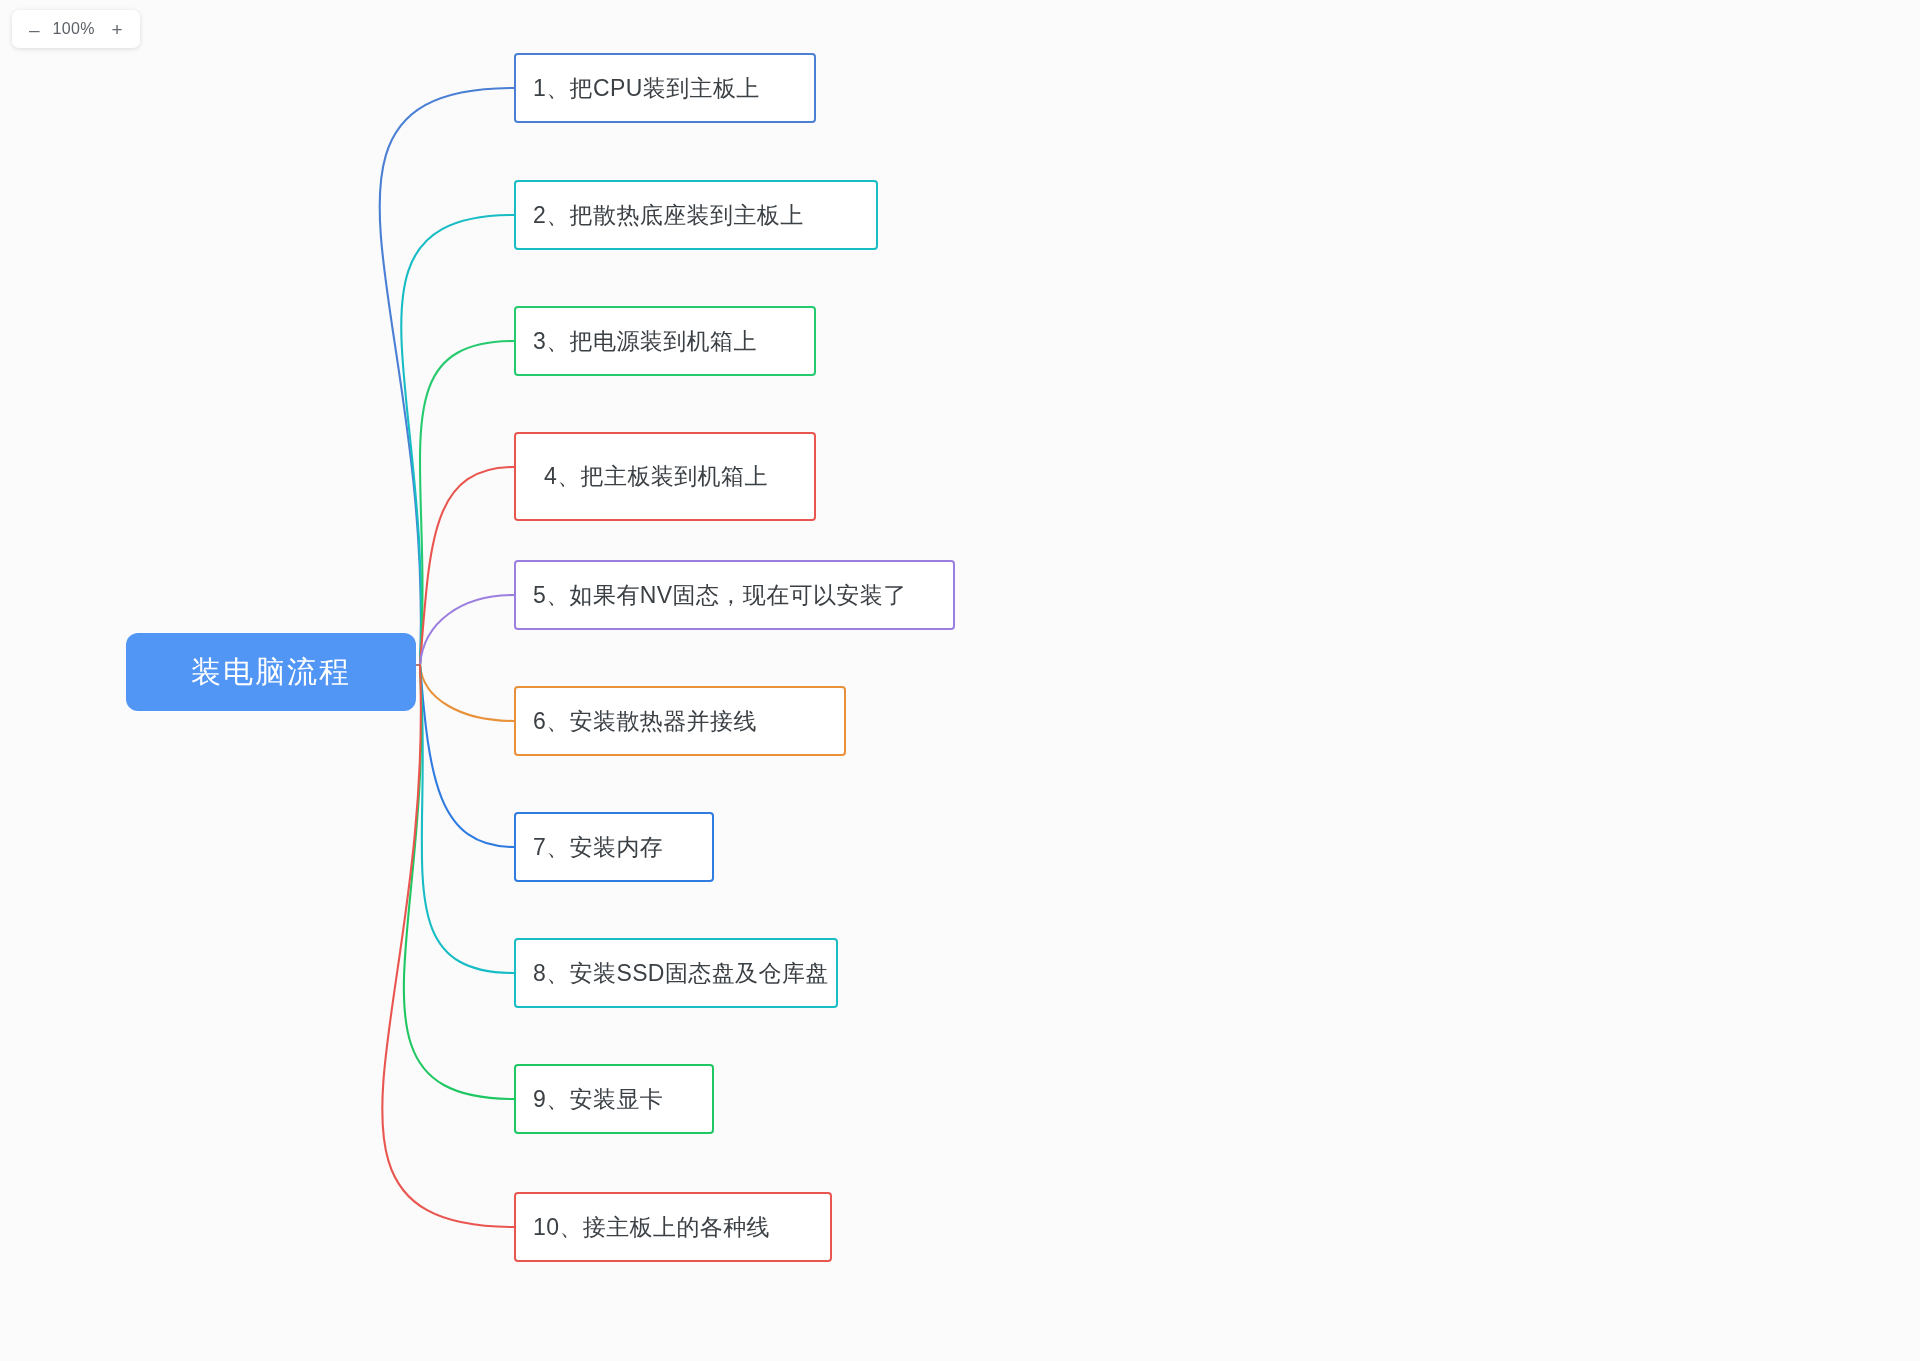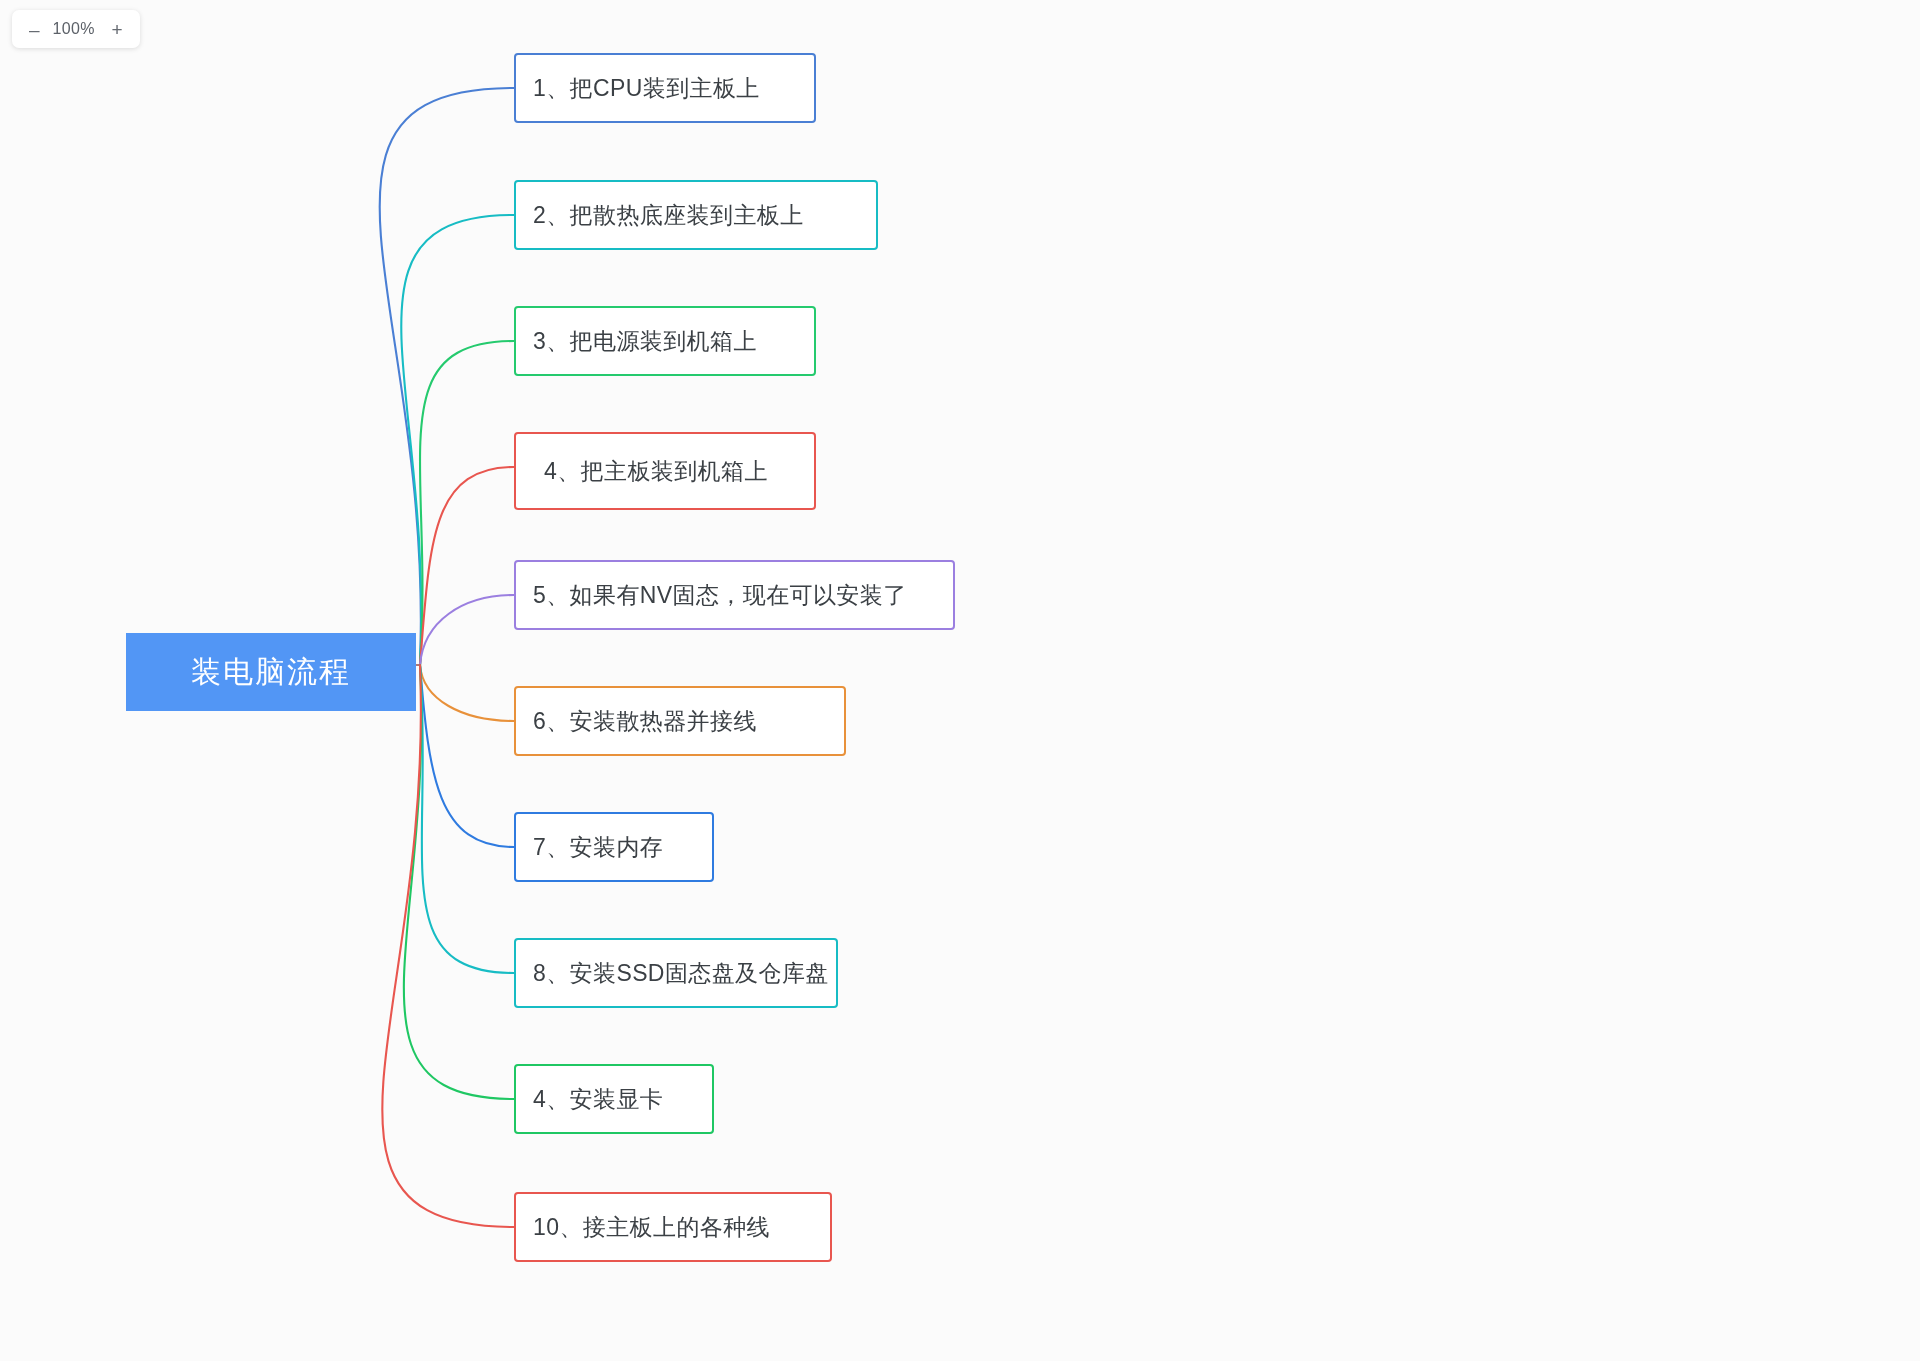--- a/index.html
+++ b/index.html
@@ -69,21 +69,21 @@
     stroke-linecap: round;
   }
 
   
   #root-node {
     position: absolute;
     z-index: 20;
     display: flex;
     align-items: center;
     justify-content: center;
-    border-radius: 0;
+    border-radius: 12px;
     color: #ffffff;
     font-size: 30px;
     letter-spacing: 2px;
     white-space: nowrap;
     cursor: pointer;
   }
 
   
   .topic {
     position: absolute;
@@ -134,36 +134,36 @@
   <div id="topics">
       <div class="topic" style="left: 514px; top: 53px; width: 302px; height: 70px; border-color: rgb(74, 127, 212);">
         <span>1、把CPU装到主板上</span>
       </div>
       <div class="topic" style="left: 514px; top: 180px; width: 364px; height: 70px; border-color: rgb(23, 188, 196); text-align: right;">
         <span>2、把散热底座装到主板上</span>
       </div>
       <div class="topic" style="left: 514px; top: 306px; width: 302px; height: 70px; border-color: rgb(37, 202, 110);">
         <span>3、把电源装到机箱上</span>
       </div>
-      <div class="topic" style="left: 514px; top: 432px; width: 302px; height: 78px; border-color: rgb(232, 86, 79); padding-left: 28px;">
+      <div class="topic" style="left: 514px; top: 432px; width: 302px; height: 89px; border-color: rgb(232, 86, 79); padding-left: 28px;">
         <span>4、把主板装到机箱上</span>
       </div>
       <div class="topic" style="left: 514px; top: 560px; width: 441px; height: 70px; border-color: rgb(155, 127, 224);">
         <span>5、如果有NV固态，现在可以安装了</span>
       </div>
       <div class="topic" style="left: 514px; top: 686px; width: 332px; height: 70px; border-color: rgb(232, 145, 58);">
         <span>6、安装散热器并接线</span>
       </div>
       <div class="topic" style="left: 514px; top: 812px; width: 200px; height: 70px; border-color: rgb(47, 123, 224);">
         <span>7、安装内存</span>
       </div>
       <div class="topic" style="left: 514px; top: 938px; width: 324px; height: 70px; border-color: rgb(23, 188, 196);">
         <span>8、安装SSD固态盘及仓库盘</span>
       </div>
       <div class="topic" style="left: 514px; top: 1064px; width: 200px; height: 70px; border-color: rgb(31, 199, 99);">
-        <span>4、安装显卡</span>
+        <span>9、安装显卡</span>
       </div>
       <div class="topic" style="left: 514px; top: 1192px; width: 318px; height: 70px; border-color: rgb(232, 86, 79);">
         <span>10、接主板上的各种线</span>
       </div>
     </div>
 
 </div>
 
 </body></html>

